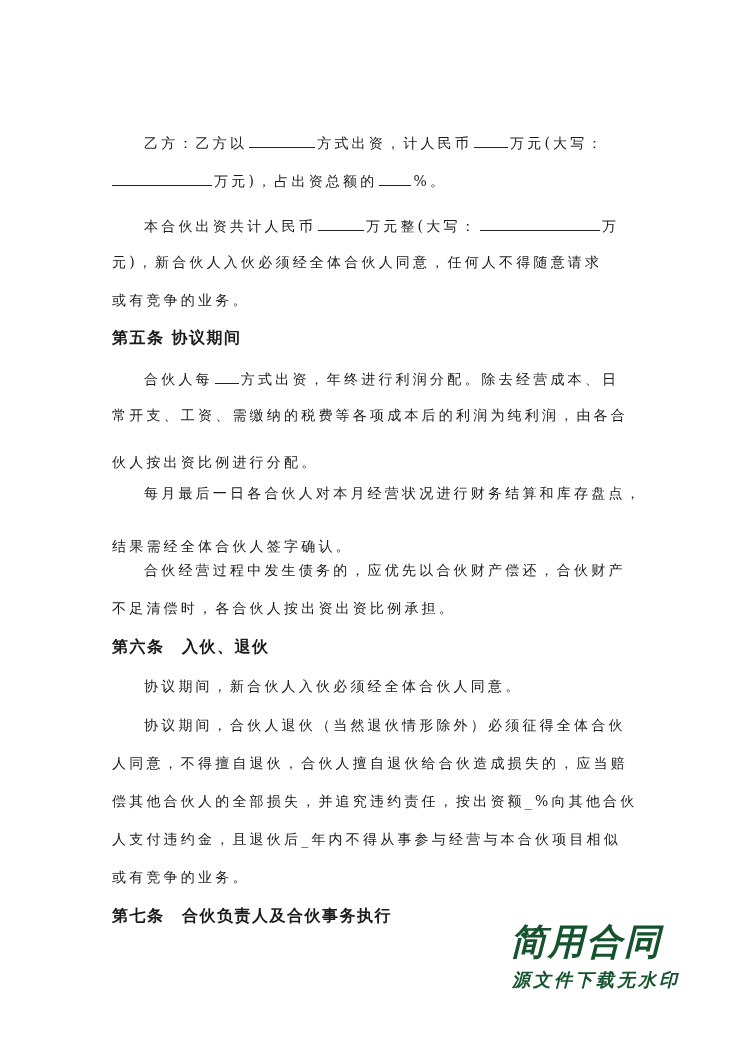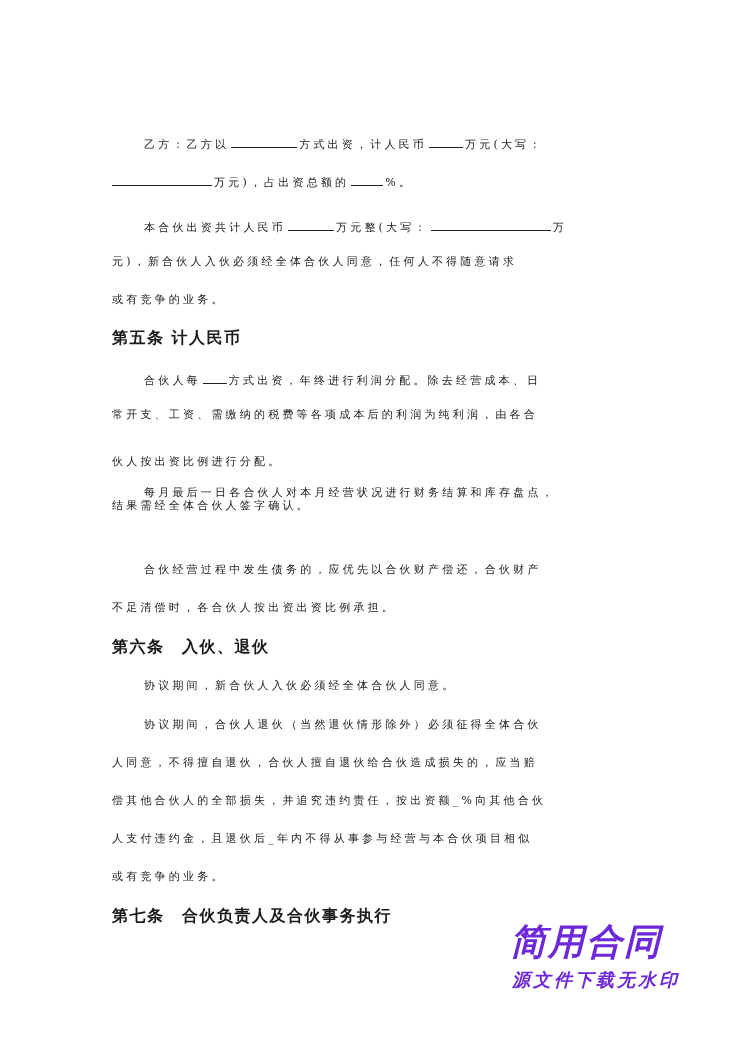--- a/index.html
+++ b/index.html
@@ -1,52 +1,52 @@
 <!DOCTYPE html>
 <html><head>
 <meta charset="utf-8">
 <style>
   html, body { margin: 0; padding: 0; }
   body {
     width: 742px; height: 1049px; background: #ffffff; position: relative; overflow: hidden;
     font-family: "DejaVu Serif", "Liberation Serif", serif; color: #1a1a1a;
   }
   .page { position: absolute; left: 112px; top: 110px; width: 520px; }
-  .line { position: absolute; left: 0; font-size: 11px; letter-spacing: 3.2px; white-space: nowrap; line-height: 20px; }
+  .line { position: absolute; left: 0; font-size: 14px; letter-spacing: 3.2px; white-space: nowrap; line-height: 20px; }
   .indent { left: 32px; }
   .h { font-family: "DejaVu Sans", "Liberation Sans", sans-serif; font-weight: bold; letter-spacing: 1.5px; font-size: 16px; }
   .blank { display: inline-block; border-bottom: 1px solid #222; height: 16px; vertical-align: baseline; margin: 0 2px; }
-  .wm { position: absolute; left: 510px; font-family: Liberation Sans, sans-serif; font-weight: bold; font-style: italic; color: #6d28d9; white-space: nowrap; }
+  .wm { position: absolute; left: 510px; font-family: Liberation Sans, sans-serif; font-weight: bold; font-style: italic; color: #14532d; white-space: nowrap; }
   .wm1 { top: 918px; font-size: 36px; letter-spacing: 2px; }
   .wm2 { top: 968px; font-size: 18px; letter-spacing: 3px; left: 512px; }
 </style>
 </head>
 <body>
 
 <div class="page">
   <div class="line indent" style="top:21px">
     <span>乙方：乙方以</span><span class="blank" style="width:66px"></span><span>方式出资，计人民币</span><span class="blank" style="width:34px"></span><span>万元(大写：</span>
   </div>
   <div class="line" style="top:59px">
     <span class="blank" style="width:100px;margin-left:0"></span><span>万元)，占出资总额的</span><span class="blank" style="width:32px"></span><span>%。</span>
   </div>
   <div class="line indent" style="top:104px">
     <span>本合伙出资共计人民币</span><span class="blank" style="width:46px"></span><span>万元整(大写：</span><span class="blank" style="width:120px"></span><span>万</span>
   </div>
   <div class="line" style="top:142px">元)，新合伙人入伙必须经全体合伙人同意，任何人不得随意请求</div>
   <div class="line" style="top:180px">或有竞争的业务。</div>
 
-  <div class="line h" style="top:218px">第五条 计人民币</div>
+  <div class="line h" style="top:218px">第五条 协议期间</div>
   <div class="line indent" style="top:257px">
     <span>合伙人每</span><span class="blank" style="width:24px"></span><span>方式出资，年终进行利润分配。除去经营成本、日</span>
   </div>
   <div class="line" style="top:295px">常开支、工资、需缴纳的税费等各项成本后的利润为纯利润，由各合</div>
   <div class="line" style="top:342px">伙人按出资比例进行分配。</div>
   <div class="line indent" style="top:373px">每月最后一日各合伙人对本月经营状况进行财务结算和库存盘点，</div>
-  <div class="line" style="top:386px">结果需经全体合伙人签字确认。</div>
+  <div class="line" style="top:426px">结果需经全体合伙人签字确认。</div>
   <div class="line indent" style="top:450px">合伙经营过程中发生债务的，应优先以合伙财产偿还，合伙财产</div>
   <div class="line" style="top:488px">不足清偿时，各合伙人按出资出资比例承担。</div>
 
   <div class="line h" style="top:527px">第六条　入伙、退伙</div>
   <div class="line indent" style="top:566px">协议期间，新合伙人入伙必须经全体合伙人同意。</div>
   <div class="line indent" style="top:605px">协议期间，合伙人退伙（当然退伙情形除外）必须征得全体合伙</div>
   <div class="line" style="top:643px">人同意，不得擅自退伙，合伙人擅自退伙给合伙造成损失的，应当赔</div>
   <div class="line" style="top:681px">偿其他合伙人的全部损失，并追究违约责任，按出资额_%向其他合伙</div>
   <div class="line" style="top:719px">人支付违约金，且退伙后_年内不得从事参与经营与本合伙项目相似</div>
   <div class="line" style="top:757px">或有竞争的业务。</div>

